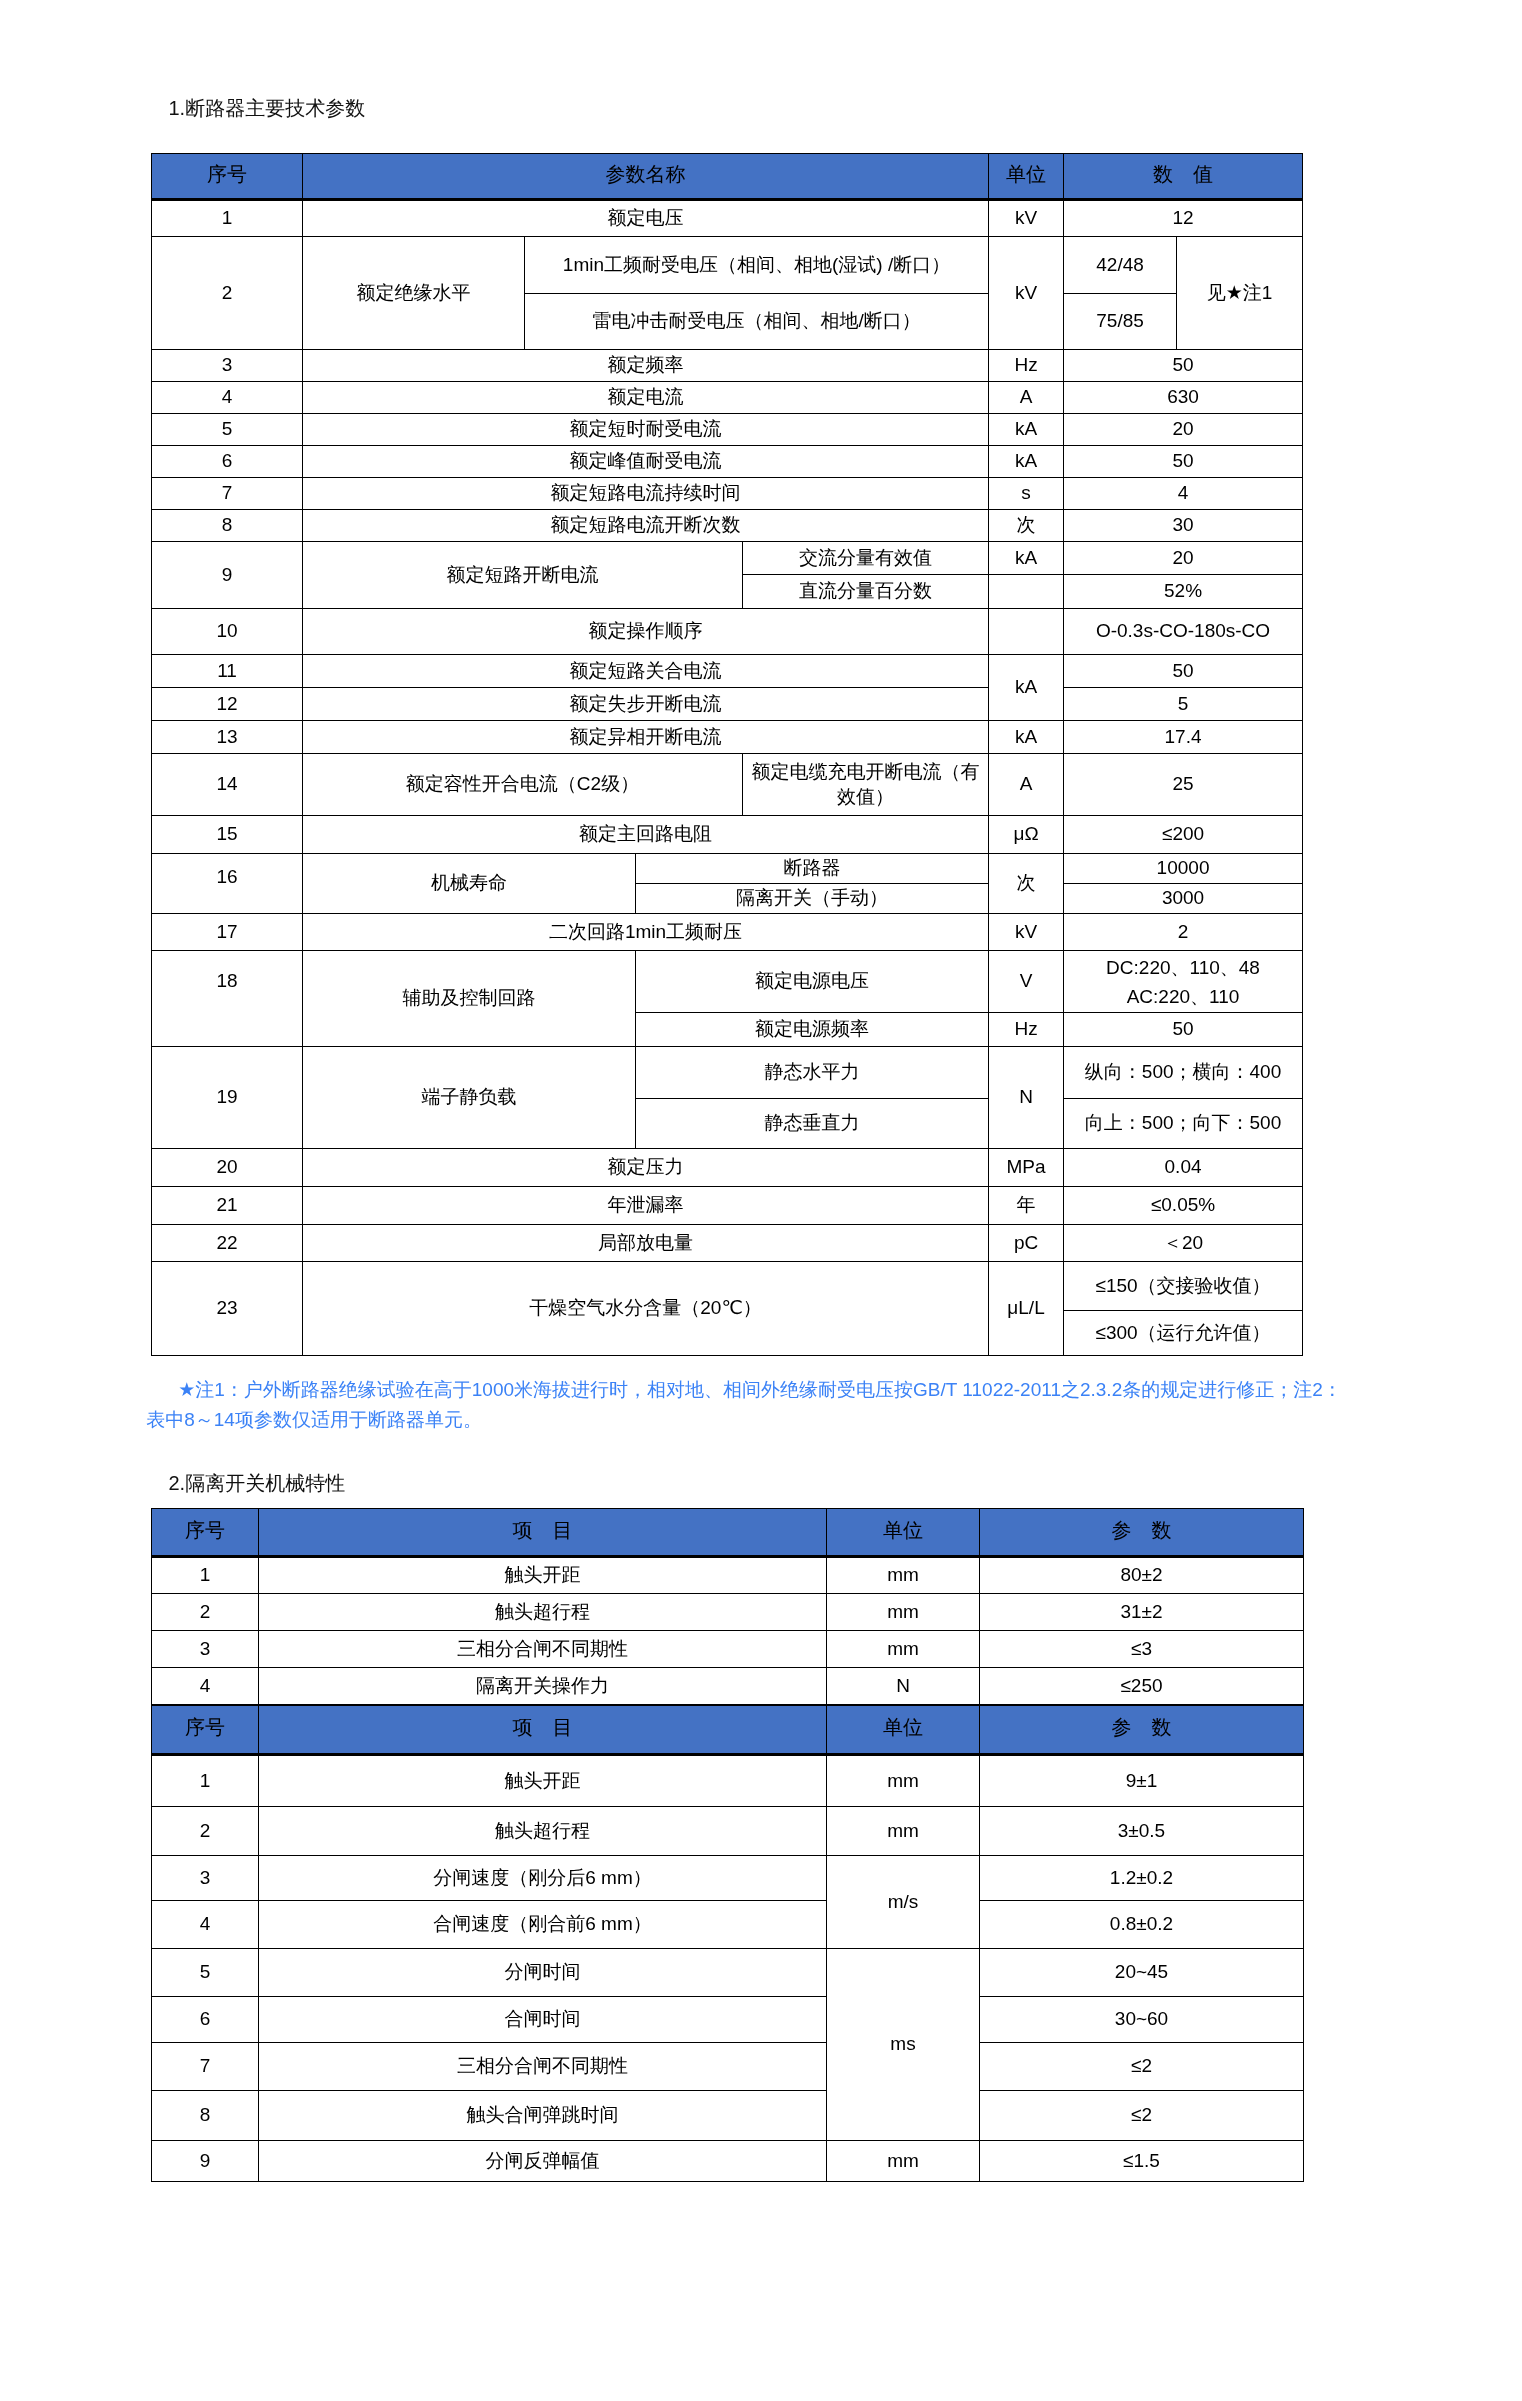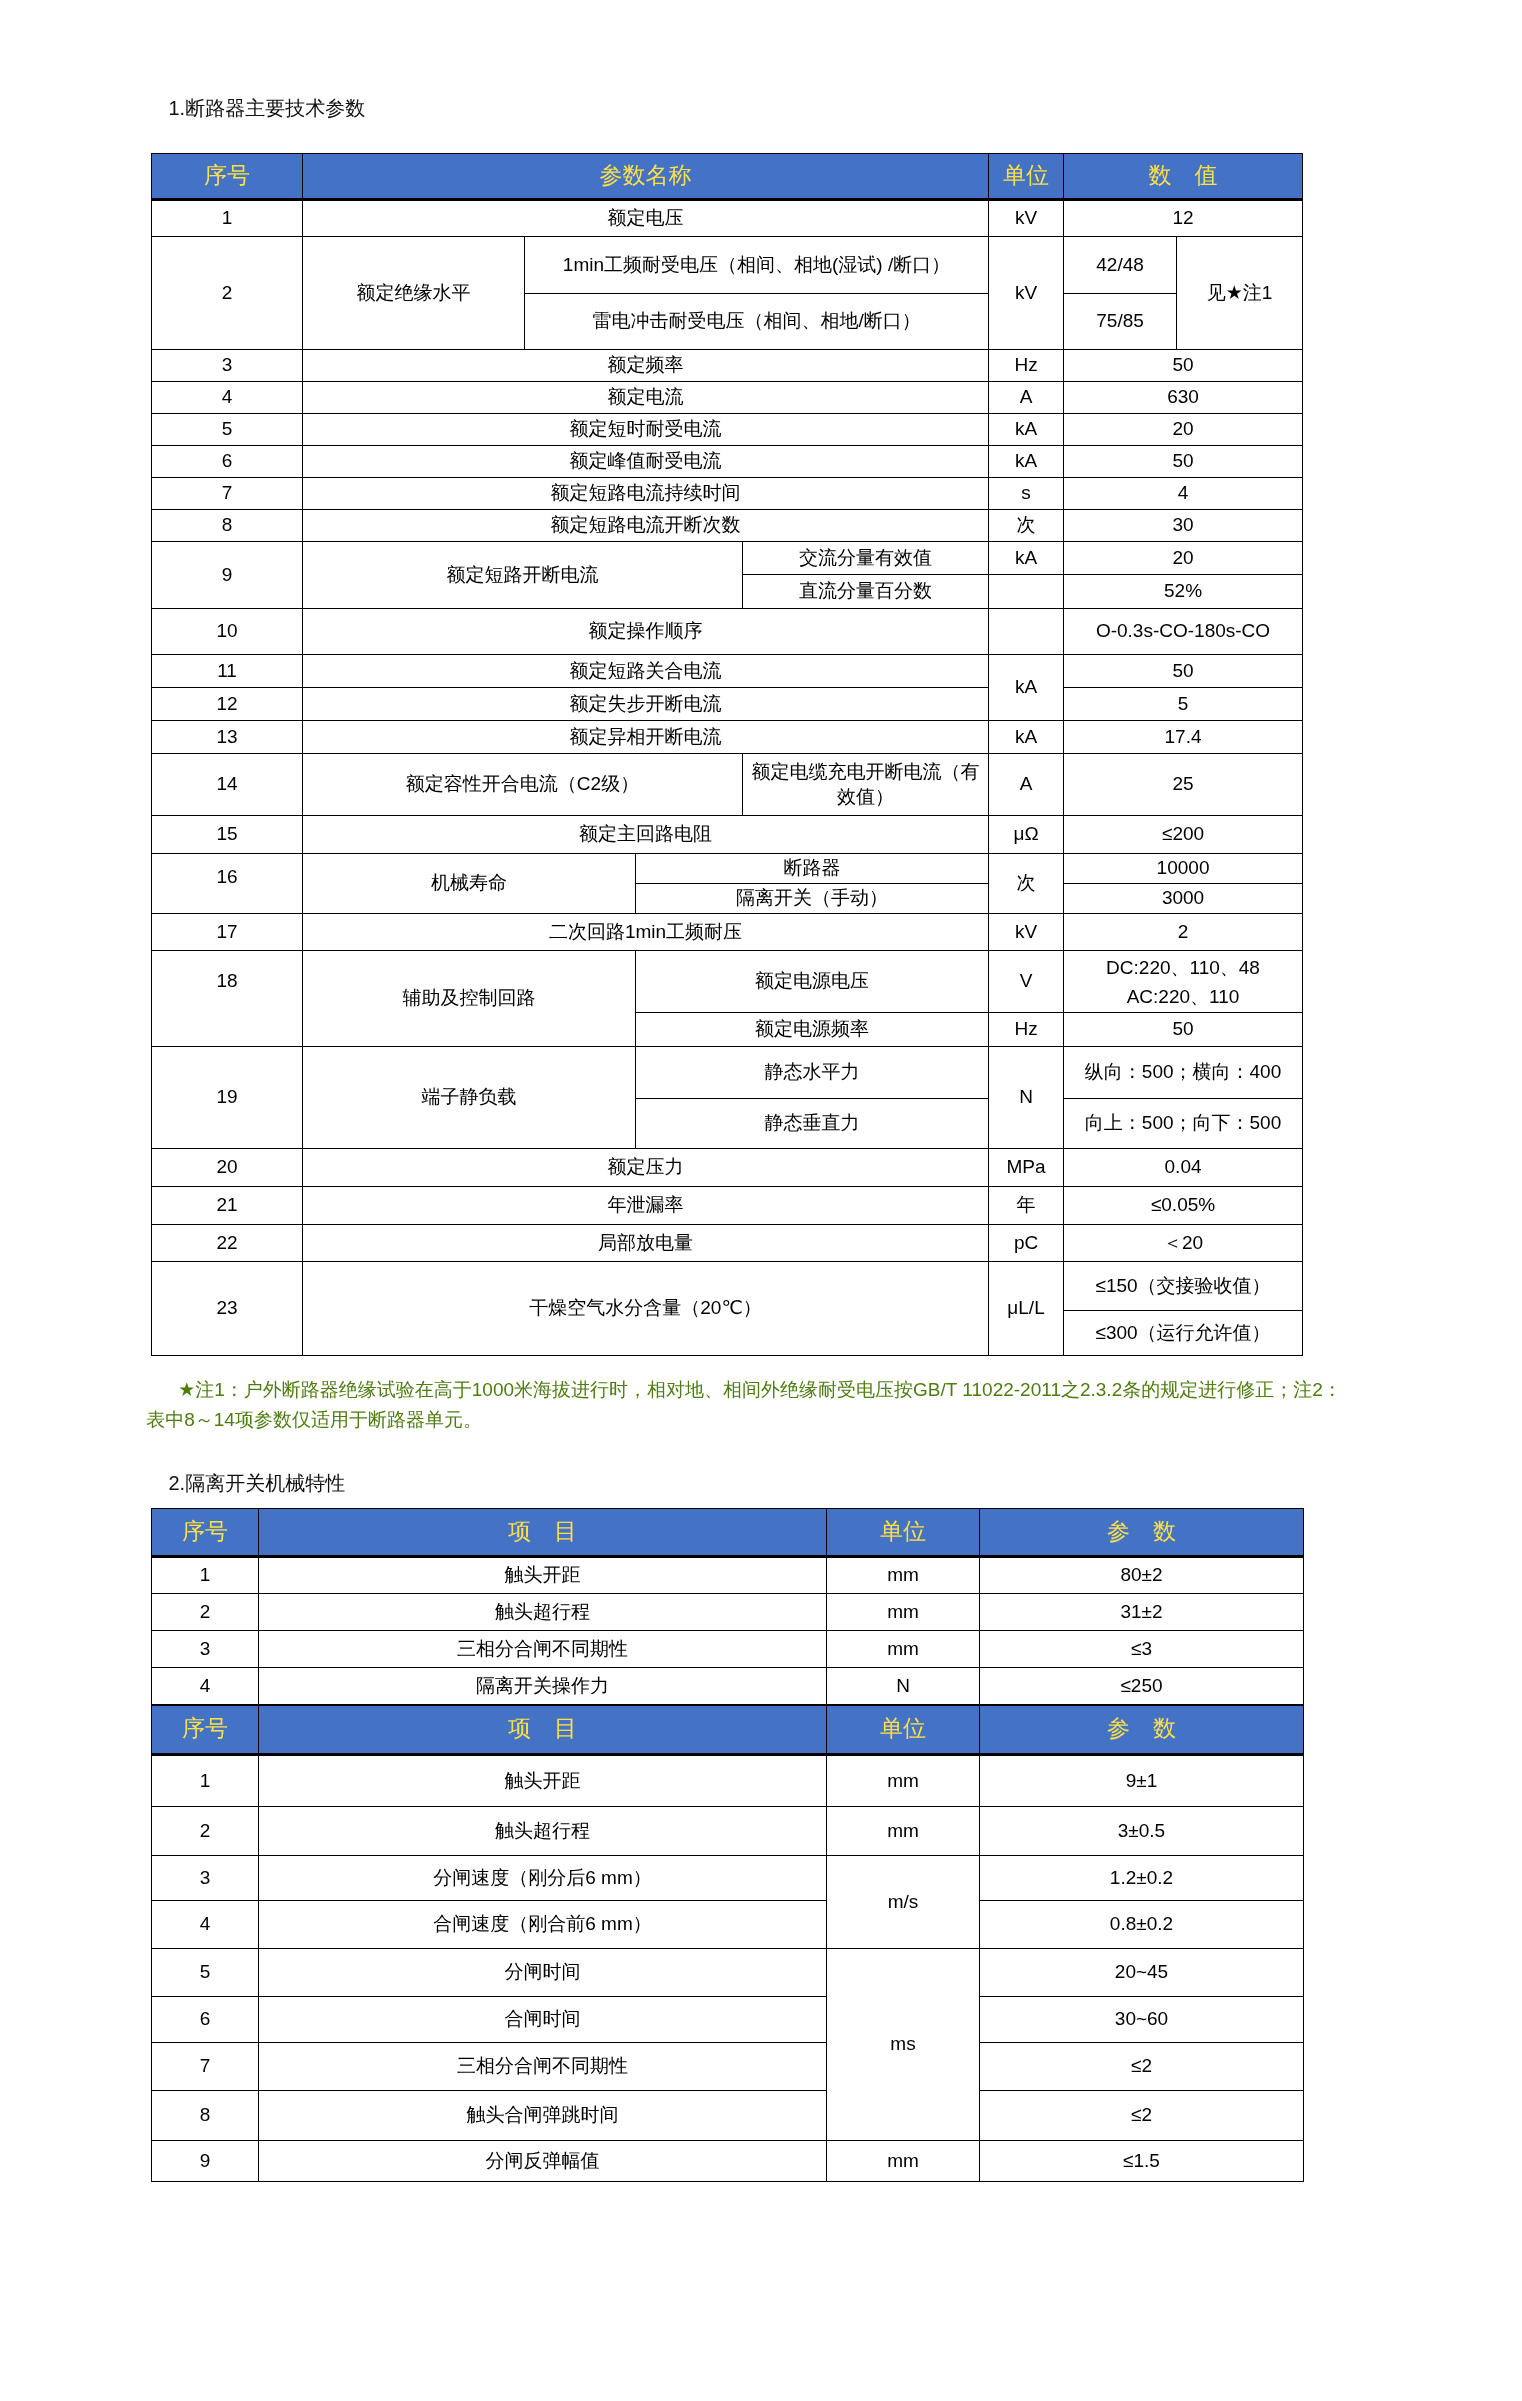--- a/index.html
+++ b/index.html
@@ -6,29 +6,29 @@
   .page{position:relative;width:1522px;height:2401px;background:#ffffff;
         font-family:"Liberation Sans","DejaVu Sans",sans-serif;color:#000;}
   .content{position:absolute;left:151px;top:0;width:1160px;}
   .sec-title{font-size:20px;line-height:24px;padding-left:17.5px;color:#111;}
   .t1-title{margin-top:96px;margin-bottom:33px;}
   .t2-title{margin-top:36px;margin-bottom:12.7px;}
   .t3-title{margin-top:37px;margin-bottom:44px;}
   table{border-collapse:collapse;table-layout:fixed;width:1152px;}
   td{border:1.6px solid #000;text-align:center;vertical-align:middle;
      font-size:19px;line-height:1.3;padding:1.6px 4.8px;overflow:hidden;word-break:break-all;}
-  thead td{background:#4472C4;color:#fde047;font-size:23px;border-bottom:3.2px solid #000;}
+  thead td{background:#4472C4;color:#000000;font-size:20px;border-bottom:3.2px solid #000;font-family:Liberation Mono, monospace;}
   .h38{height:30px}.h40{height:32px}.h41{height:33px}.h42{height:33px}.h43{height:34px}
   .h47{height:37px}.h48{height:38px}.h52{height:41px}.h57{height:45px}.h58{height:46px}
   .h60{height:48px}.h61{height:48px}.h62{height:49px}.h63{height:50px}.h65{height:52px}
   .h66{height:52px}.h71{height:56px}.h72{height:57px}.h76{height:60px}.h78{height:62px}
   .vtop{vertical-align:top;padding-top:11px;}
   .vtop2{vertical-align:top;padding-top:17.5px;text-align:center;}
   .footnote{margin:19px 0 0 -4.8px;width:1207px;font-size:19px;line-height:30px;
-            text-indent:32px;color:#4d7c0f;}
+            text-indent:32px;color:#3b82f6;}
   .twolines div{line-height:29px;}
 </style>
 </head>
 <body>
 
 <div class="page">
   <div class="content">
 
     <div class="sec-title t1-title">1.断路器主要技术参数</div>
 

